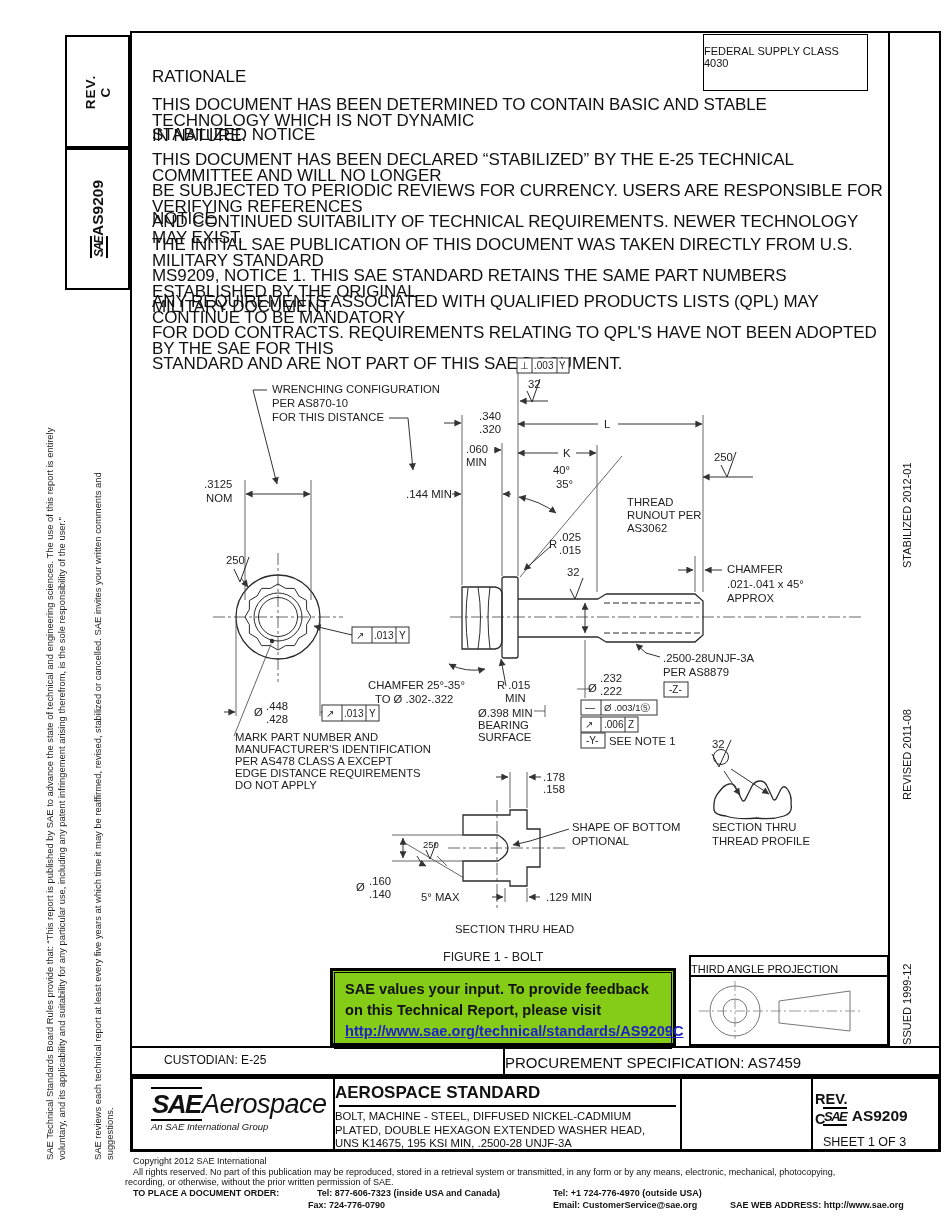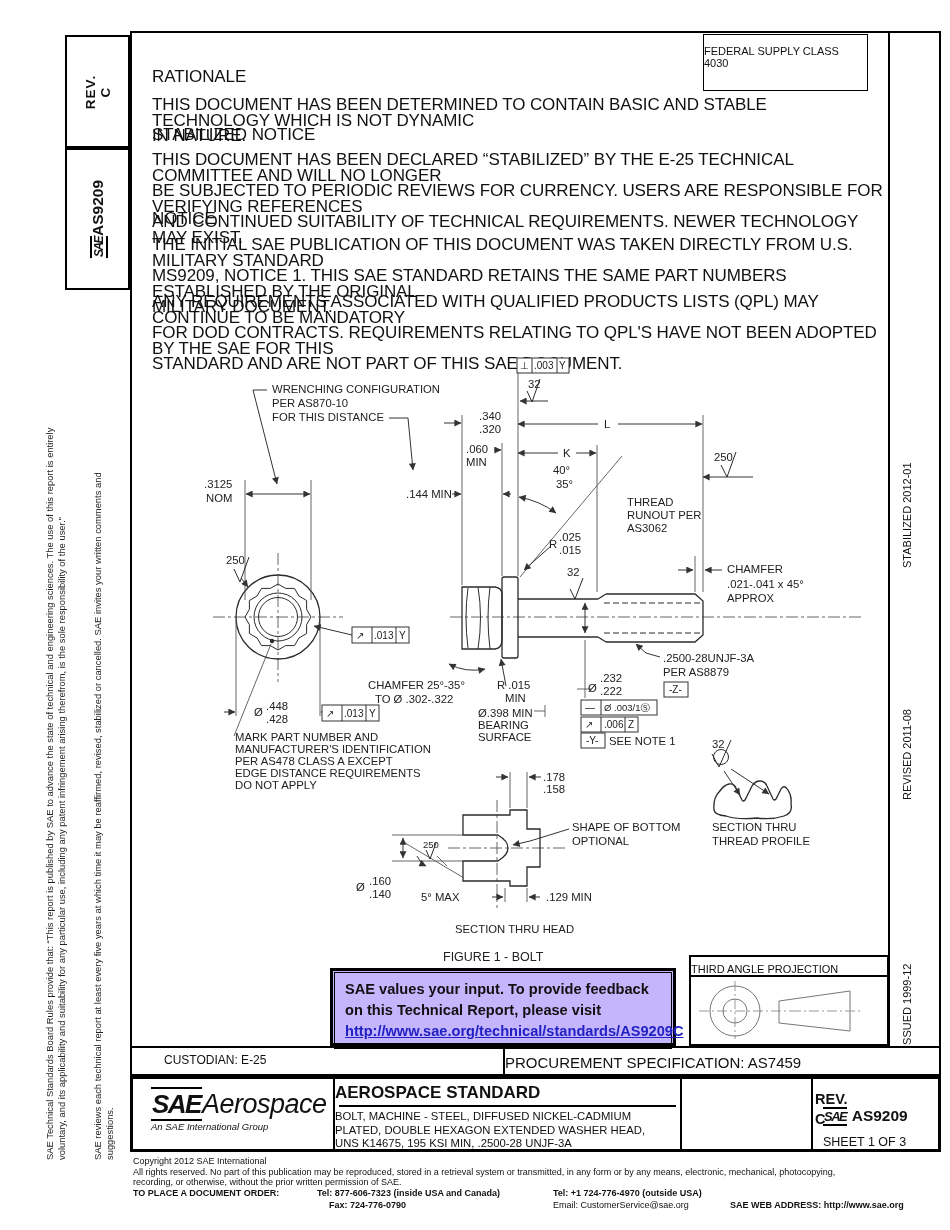--- a/index.html
+++ b/index.html
@@ -16,21 +16,21 @@
   svg text{font-family:"Liberation Sans",sans-serif;fill:#222;}
   .t{font-size:11.3px;}
   .tf{font-size:10px;}
   .e{stroke:#555;stroke-width:0.9;fill:none;}
   .o{stroke:#2b2b2b;stroke-width:1.3;fill:none;}
   .o2{stroke:#2b2b2b;stroke-width:1;fill:none;}
   .d{stroke:#333;stroke-width:1;fill:none;}
   .c{stroke:#555;stroke-width:0.9;fill:none;stroke-dasharray:12 3 3 3;}
   .dash{stroke:#2b2b2b;stroke-width:1;fill:none;stroke-dasharray:6 3;}
   .fr{stroke:#333;stroke-width:1;fill:#fff;}
-  .fb-outer{border:3px solid #000;background:#c4b5fd;}
+  .fb-outer{border:3px solid #000;background:#84cc16;}
   .fb-inner{border:1px solid #000;margin:1px;padding:6px 10px 6px 10px;font-weight:bold;font-size:14.6px;line-height:21px;}
   .fb-link{color:#2121c4;text-decoration:underline;font-weight:bold;}
   .thinbord{border:1.5px solid #000;box-sizing:border-box;}
   .footer{font-size:9px;line-height:10.5px;color:#111;}
   .tb-divider{position:absolute;background:#000;}
 </style>
 </head>
 <body>
 
 <div id="page">
@@ -390,21 +390,21 @@
       <div class="abs center" style="left:0;width:122px;top:0;height:0;"></div>
     </div>
     <div class="abs center" style="left:682px;top:10px;width:122px;font-weight:bold;font-size:14.5px;line-height:20px;">
       <span>REV.</span><br>
       <span>C</span>
     </div>
   </div>
 
   <div class="abs footer" style="left:133px;top:1156px;">Copyright 2012 SAE International</div>
   <div class="abs footer" style="left:133px;top:1167px;width:790px;">All rights reserved. No part of this publication may be reproduced, stored in a retrieval system or transmitted, in any form or by any means, electronic, mechanical, photocopying,</div>
-  <div class="abs footer" style="left:133px;top:1177px;width:790px;">recording, or otherwise, without the prior written permission of SAE.</div>
+  <div class="abs footer" style="left:125px;top:1177px;width:790px;">recording, or otherwise, without the prior written permission of SAE.</div>
   <div class="abs footer" style="left:133px;top:1188px;font-weight:bold;">TO PLACE A DOCUMENT ORDER:</div>
   <div class="abs footer" style="left:317px;top:1188px;font-weight:bold;">Tel: 877-606-7323 (inside USA and Canada)</div>
   <div class="abs footer" style="left:553px;top:1188px;font-weight:bold;">Tel: +1 724-776-4970 (outside USA)</div>
-  <div class="abs footer" style="left:329px;top:1200px;font-weight:bold;text-align:center;">Fax: 724-776-0790</div>
-  <div class="abs footer" style="left:553px;top:1200px;font-weight:normal;">Email: CustomerService@sae.org</div>
+  <div class="abs footer" style="left:308px;top:1200px;font-weight:bold;text-align:center;">Fax: 724-776-0790</div>
+  <div class="abs footer" style="left:553px;top:1200px;font-weight:bold;">Email: CustomerService@sae.org</div>
   <div class="abs footer" style="left:730px;top:1200px;font-weight:bold;">SAE WEB ADDRESS: http://www.sae.org</div>
 
 </div>
 
 </body></html>

